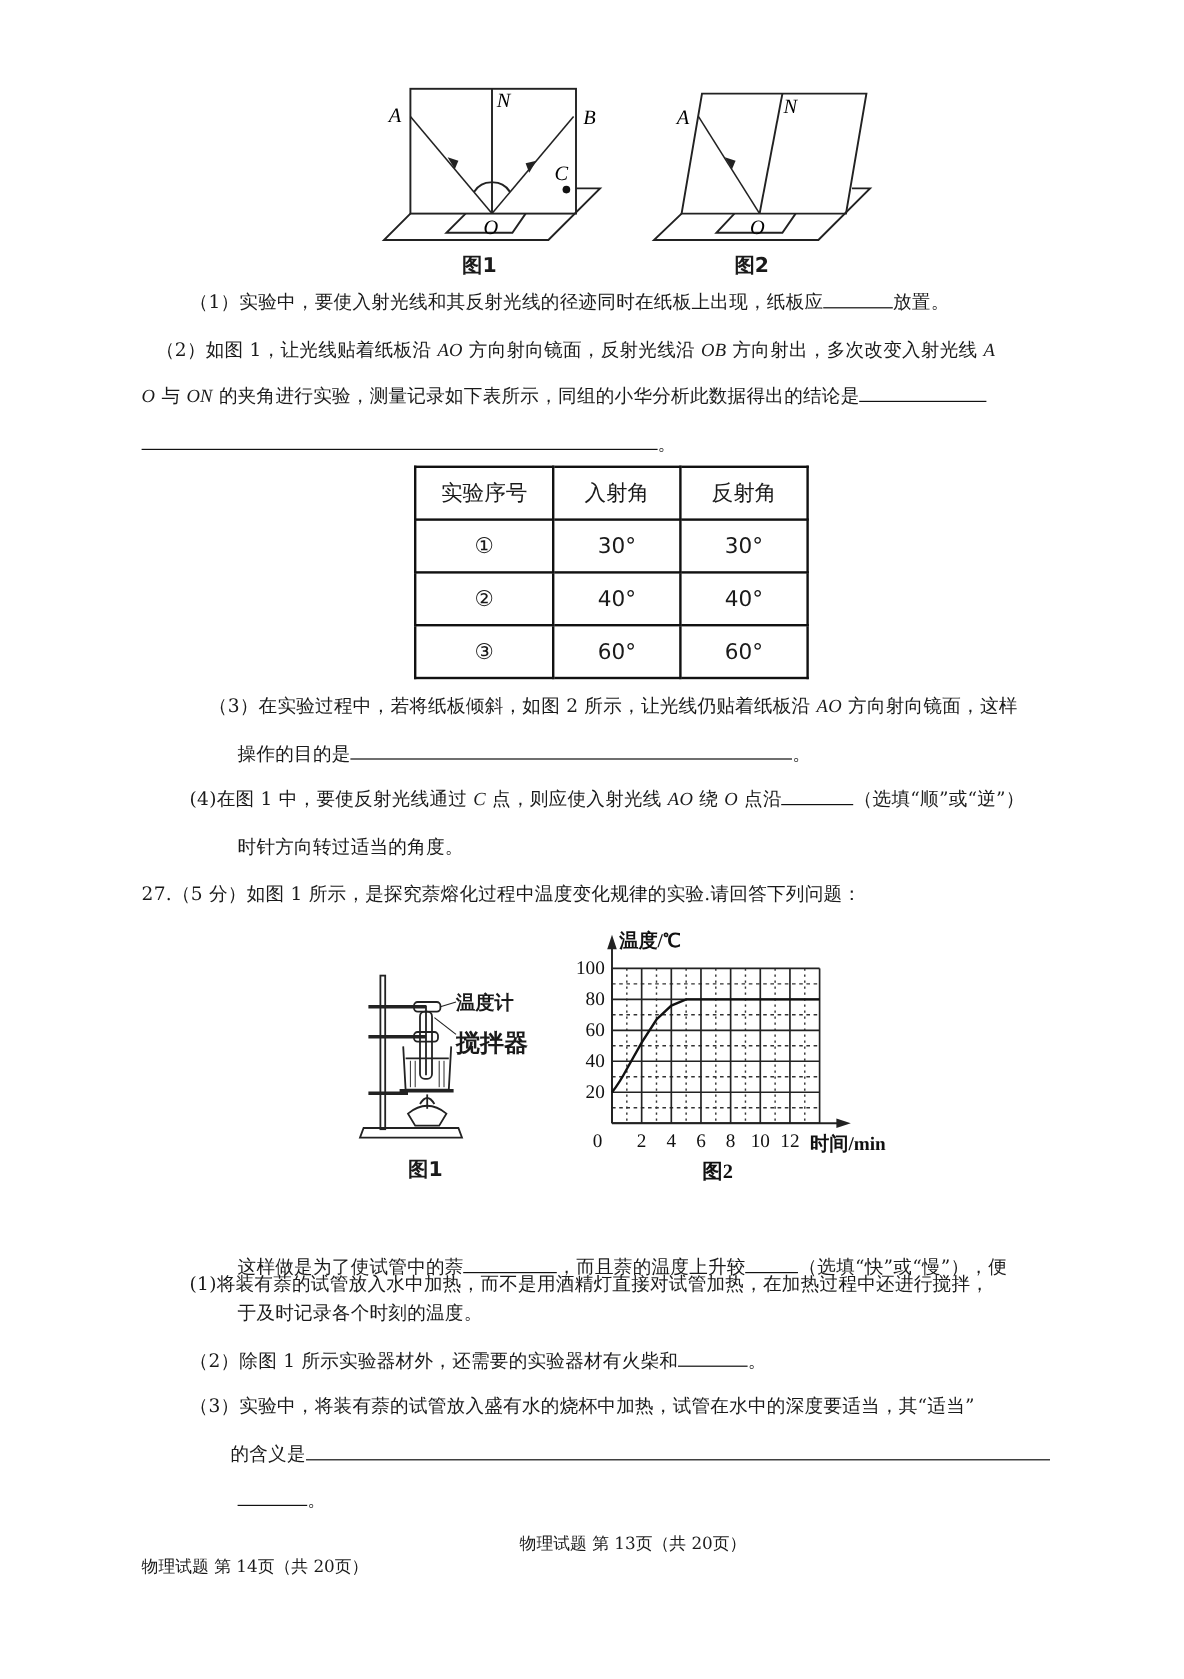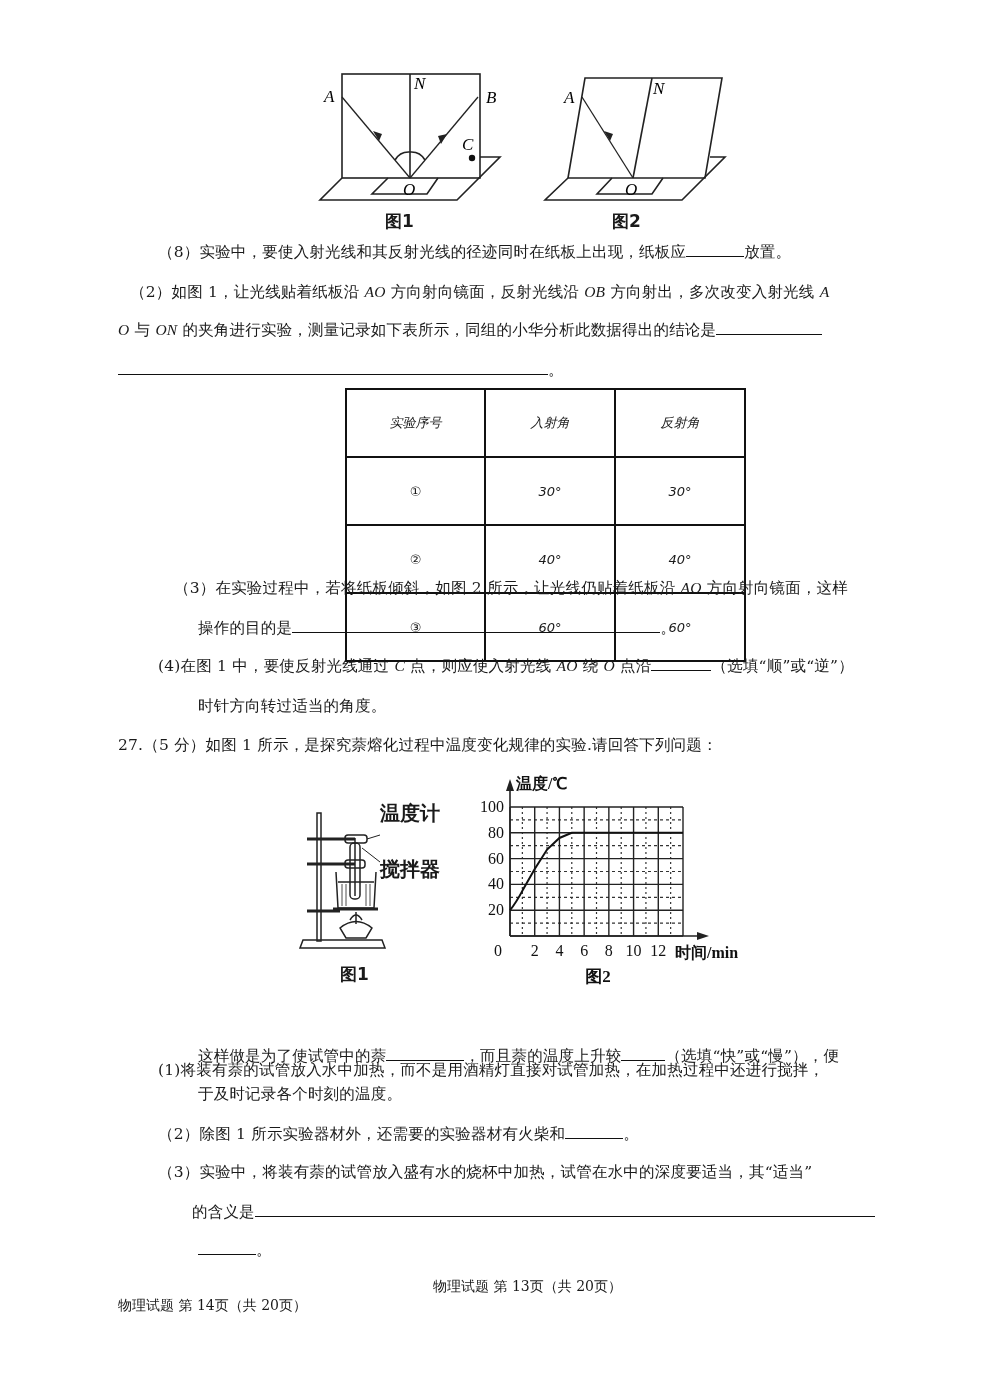--- a/index.html
+++ b/index.html
@@ -5,21 +5,21 @@
   html, body { margin: 0; padding: 0; background: #ffffff; }
   body { width: 987px; height: 1399px; position: relative; overflow: hidden;
          font-family: "DejaVu Serif", "Liberation Serif", serif; color: #1a1a1a; }
   .abs { position: absolute; }
   .line { position: absolute; font-size: 15.5px; white-space: nowrap; line-height: 20px; letter-spacing: 0.2px; }
   .it { font-style: italic; font-family: "Liberation Serif", serif; }
   .blank { display: inline-block; border-bottom: 1.3px solid #111; height: 14px; vertical-align: baseline; }
   .caption { position: absolute; font-size: 17px; font-family: "DejaVu Sans", sans-serif; font-weight: bold; }
   table.data { position: absolute; left: 345px; top: 388px; border-collapse: collapse; }
   table.data td { border: 2px solid #111; width: 104px; height: 42px; text-align: center;
-                  font-size: 13px; font-family: "DejaVu Sans", sans-serif; padding: 12px; font-style: italic; }
+                  font-size: 18px; font-family: "DejaVu Sans", sans-serif; padding: 0; }
   table.data td:first-child { width: 113px; }
   .footer { position: absolute; font-size: 14px; white-space: nowrap; }
   svg text { font-family: "Liberation Serif", serif; }
 </style>
 </head>
 <body>
 
 <svg class="abs" style="left:310px;top:60px" width="210" height="175" viewBox="310 60 210 175">
   <g stroke="#222" stroke-width="1.6" fill="none">
 
@@ -57,21 +57,21 @@
     <line x1="582" y1="97" x2="633" y2="178" stroke-width="1.3"></line>
   </g>
   <polygon points="610,141 604,131 613,134" fill="#222"></polygon>
   <text x="564" y="103" font-size="17" font-style="italic">A</text>
   <text x="653" y="94" font-size="17" font-style="italic">N</text>
   <text x="625" y="195" font-size="17" font-style="italic">O</text>
 </svg>
 <div class="caption" style="left:612px;top:210px">图2</div>
 
 <div class="line" style="left:158px;top:242px">
-  <span>（8）实验中，要使入射光线和其反射光线的径迹同时在纸板上出现，纸板应</span><span class="blank" style="width:58px"></span><span>放置。</span>
+  <span>（1）实验中，要使入射光线和其反射光线的径迹同时在纸板上出现，纸板应</span><span class="blank" style="width:58px"></span><span>放置。</span>
 </div>
 
 <div class="line" style="left:130px;top:282px">
   <span>（2）如图 1，让光线贴着纸板沿 </span><span class="it">AO</span><span> 方向射向镜面，反射光线沿 </span><span class="it">OB</span><span> 方向射出，多次改变入射光线 </span><span class="it">A</span>
 </div>
 <div class="line" style="left:118px;top:320px">
   <span class="it">O</span><span> 与 </span><span class="it">ON</span><span> 的夹角进行实验，测量记录如下表所示，同组的小华分析此数据得出的结论是</span><span class="blank" style="width:106px"></span>
 </div>
 <div class="line" style="left:118px;top:360px">
   <span class="blank" style="width:430px"></span><span>。</span>
@@ -145,21 +145,21 @@
 
     <path d="M340,928 Q356,915 372,928 L366,938 L346,938 Z"></path>
     <path d="M350,920 Q356,910 362,920"></path>
     <line x1="356" y1="912" x2="356" y2="924"></line>
   </g>
   <g stroke="#222" stroke-width="1">
     <line x1="367" y1="839" x2="380" y2="835"></line>
     <line x1="362" y1="848" x2="380" y2="862"></line>
   </g>
 </svg>
-<div class="abs" style="left:380px;top:800px;font-size:20px;font-family:'DejaVu Sans',sans-serif;font-weight:bold">温度计</div>
+<div class="abs" style="left:380px;top:826px;font-size:16px;font-family:'DejaVu Sans',sans-serif;font-weight:bold">温度计</div>
 <div class="abs" style="left:380px;top:856px;font-size:20px;font-family:'DejaVu Sans',sans-serif;font-weight:bold">搅拌器</div>
 <div class="caption" style="left:340px;top:963px">图1</div>
 
 <svg id="temp-chart" class="abs" style="left:470px;top:770px" width="290" height="225" viewBox="0 0 290 225">
     <line x1="52.357142857142854" y1="37" x2="52.357142857142854" y2="166" stroke="#333" stroke-width="1.2" stroke-dasharray="2,3"></line>
     <line x1="77.07142857142857" y1="37" x2="77.07142857142857" y2="166" stroke="#333" stroke-width="1.2" stroke-dasharray="2,3"></line>
     <line x1="101.78571428571428" y1="37" x2="101.78571428571428" y2="166" stroke="#333" stroke-width="1.2" stroke-dasharray="2,3"></line>
     <line x1="126.5" y1="37" x2="126.5" y2="166" stroke="#333" stroke-width="1.2" stroke-dasharray="2,3"></line>
     <line x1="151.21428571428572" y1="37" x2="151.21428571428572" y2="166" stroke="#333" stroke-width="1.2" stroke-dasharray="2,3"></line>
     <line x1="175.92857142857142" y1="37" x2="175.92857142857142" y2="166" stroke="#333" stroke-width="1.2" stroke-dasharray="2,3"></line>

